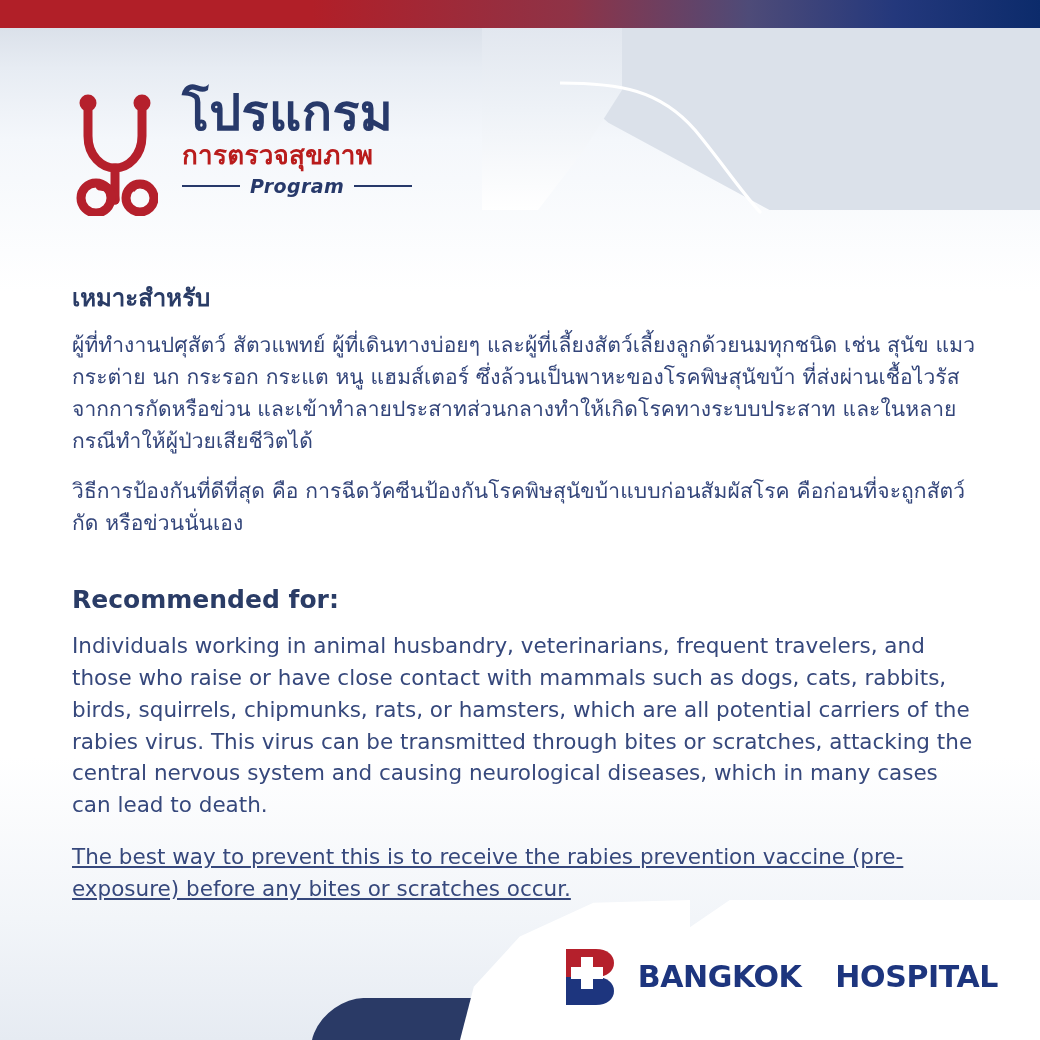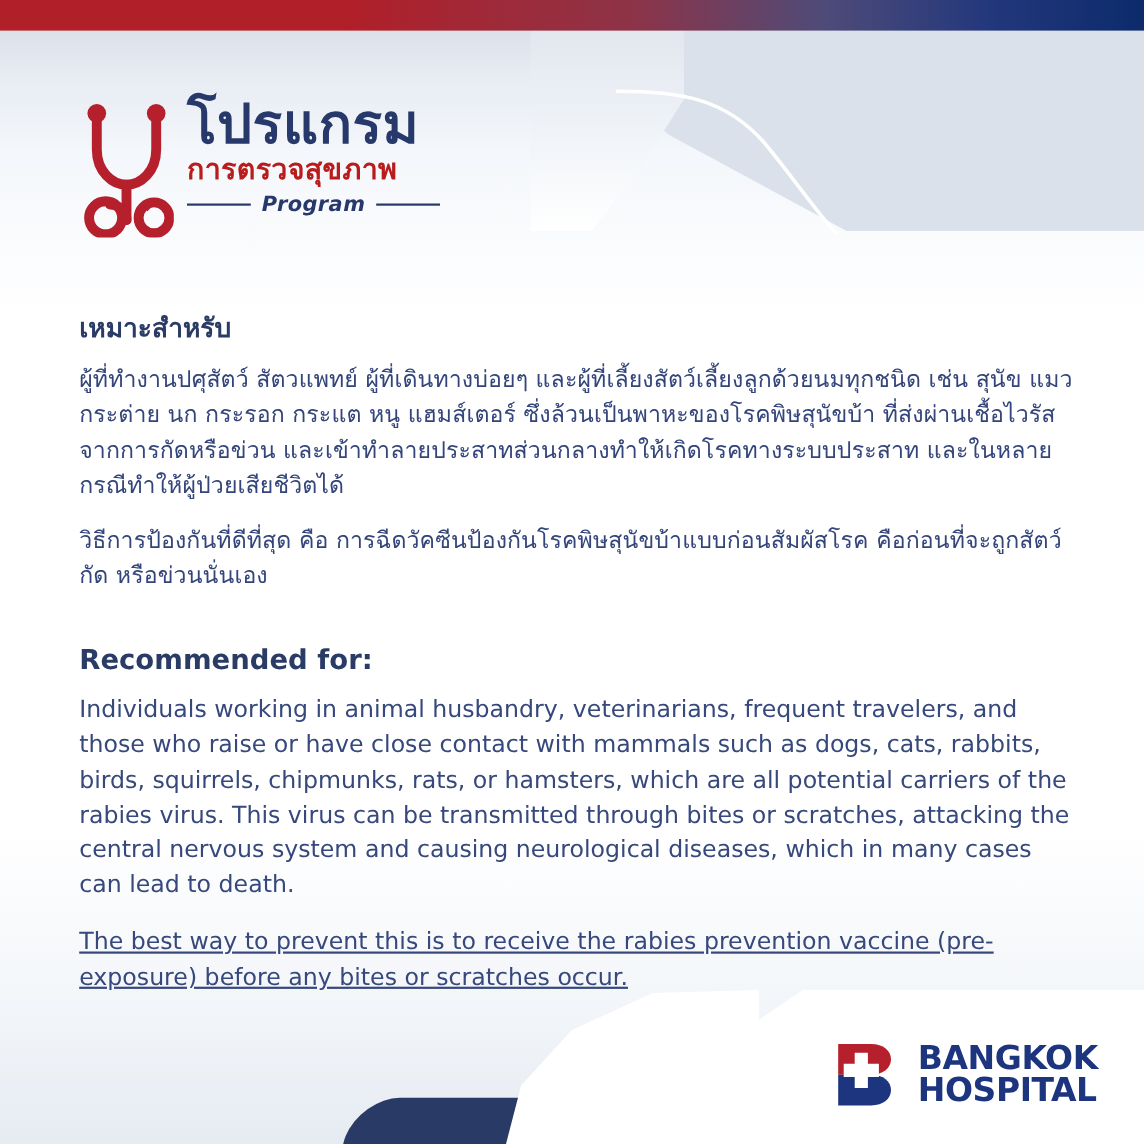--- a/index.html
+++ b/index.html
@@ -64,21 +64,21 @@
     position:absolute;right:350px;bottom:0;width:230px;height:140px;
     background:#ffffff;
     border-top-left-radius:150px 140px;
     -webkit-clip-path:polygon(0 100%,100% 100%,100% 0,58% 2%,26% 26%,6% 62%,0 100%);
     clip-path:polygon(0 100%,100% 100%,100% 0,58% 2%,26% 26%,6% 62%,0 100%);
   }
 
   
   .header{
     position:absolute;left:72px;top:88px;
-    display:flex;align-items:flex-start;gap:12px;
+    display:flex;align-items:flex-start;gap:24px;
   }
   .steth{flex:0 0 auto;}
   .brand-text{display:flex;flex-direction:column;}
   .brand-l1{
     font-family:"DejaVu Sans","Liberation Sans",sans-serif;
     font-size:50px;font-weight:bold;color:#27396a;
     line-height:1.02;letter-spacing:0.5px;
   }
   .brand-l2{
     font-size:26px;font-weight:bold;color:#b91c1c;
@@ -117,21 +117,21 @@
     font-size:21.5px;color:#36487c;line-height:1.48;margin:0 0 20px 0;
   }
   .p-en:last-child{margin-bottom:0;text-decoration:underline;}
 
   
   .hosp-logo{
     position:absolute;right:42px;bottom:32px;
     display:flex;align-items:center;gap:14px;
   }
   .hosp-mark{position:relative;width:62px;height:62px;flex:0 0 auto;}
-  .hosp-name{display:flex;flex-direction:column;line-height:0.97;}
+  .hosp-name{display:flex;line-height:0.97;gap:34px;}
   .hosp-name span{
     font-size:30px;font-weight:bold;color:#1d357e;letter-spacing:-0.4px;
   }
 </style>
 </head>
 <body>
 
 <div class="poster">
 
   <div class="topbar"></div>

